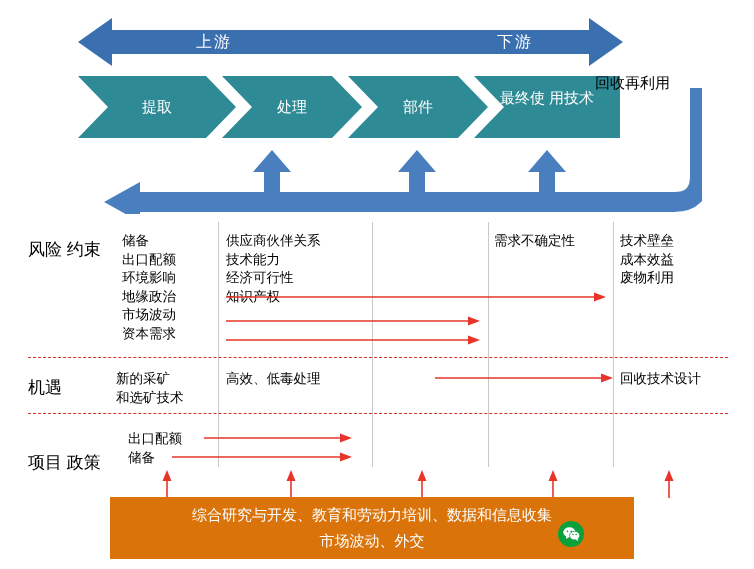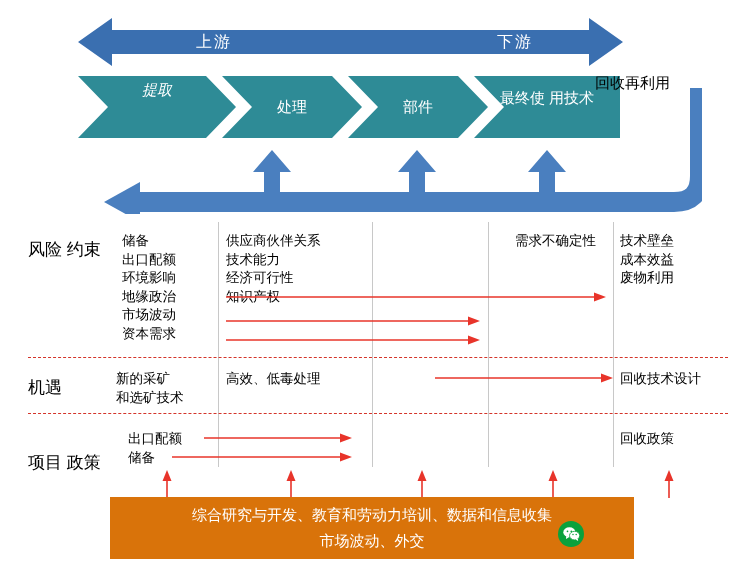--- a/index.html
+++ b/index.html
@@ -77,21 +77,21 @@
 
   <svg style="position:absolute;left:78px;top:76px;" width="624" height="138" viewBox="0 0 624 138">
 
     <path d="M 622 12 L 622 100 Q 622 126 596 126 L 60 126" fill="none" stroke="#4a7fbf" stroke-width="20"></path>
     <polygon points="62,106 62,146 26,126" fill="#4a7fbf"></polygon>
   </svg>
 
   <svg class="chev" style="left:78px;top:76px;" width="158" height="62" viewBox="0 0 158 62">
     <polygon points="0,0 128,0 158,31 128,62 0,62 30,31" fill="#2e8b96"></polygon>
   </svg>
-  <div class="chev-label" style="left:78px;top:80px;width:158px;font-style:italic;">提取</div>
+  <div class="chev-label" style="left:78px;top:97px;width:158px;">提取</div>
 
   <svg class="chev" style="left:222px;top:76px;" width="140" height="62" viewBox="0 0 140 62">
     <polygon points="0,0 110,0 140,31 110,62 0,62 30,31" fill="#2e8b96"></polygon>
   </svg>
   <div class="chev-label" style="left:222px;top:97px;width:140px;">处理</div>
 
   <svg class="chev" style="left:348px;top:76px;" width="140" height="62" viewBox="0 0 140 62">
     <polygon points="0,0 110,0 140,31 110,62 0,62 30,31" fill="#2e8b96"></polygon>
   </svg>
   <div class="chev-label" style="left:348px;top:97px;width:140px;">部件</div>
@@ -129,21 +129,21 @@
 出口配额
 环境影响
 地缘政治
 市场波动
 资本需求</div>
   <div class="cell" style="left:226px;top:232px;width:145px;">供应商伙伴关系
 技术能力
 经济可行性
 知识产权</div>
   <div class="cell" style="left:378px;top:232px;width:108px;"></div>
-  <div class="cell" style="left:494px;top:232px;width:118px;margin-left:21px;">需求不确定性</div>
+  <div class="cell" style="left:494px;top:232px;width:118px;">需求不确定性</div>
   <div class="cell" style="left:620px;top:232px;width:118px;">技术壁垒
 成本效益
 废物利用</div>
 
   <svg style="position:absolute;left:226px;top:291px;" width="380" height="12" viewBox="0 0 380 12">
     <line x1="0" y1="6" x2="370" y2="6" stroke="#e8342a" stroke-width="1.6"></line>
     <polygon points="380,6 368,1.5 368,10.5" fill="#e8342a"></polygon>
   </svg>
   <svg style="position:absolute;left:226px;top:315px;" width="254" height="12" viewBox="0 0 254 12">
     <line x1="0" y1="6" x2="244" y2="6" stroke="#e8342a" stroke-width="1.6"></line>
@@ -165,21 +165,20 @@
   <svg style="position:absolute;left:435px;top:372px;" width="178" height="12" viewBox="0 0 178 12">
     <line x1="0" y1="6" x2="168" y2="6" stroke="#e8342a" stroke-width="1.6"></line>
     <polygon points="178,6 166,1.5 166,10.5" fill="#e8342a"></polygon>
   </svg>
 
   <div class="row-label" style="left:28px;top:452px;width:80px;">项目
 政策</div>
 
   <div class="cell" style="left:128px;top:430px;width:92px;">出口配额
 储备</div>
-  <div class="cell" style="left:620px;top:430px;width:118px;">回收政策</div>
 
   <svg style="position:absolute;left:204px;top:432px;" width="148" height="12" viewBox="0 0 148 12">
     <line x1="0" y1="6" x2="138" y2="6" stroke="#e8342a" stroke-width="1.6"></line>
     <polygon points="148,6 136,1.5 136,10.5" fill="#e8342a"></polygon>
   </svg>
   <svg style="position:absolute;left:172px;top:451px;" width="180" height="12" viewBox="0 0 180 12">
     <line x1="0" y1="6" x2="170" y2="6" stroke="#e8342a" stroke-width="1.6"></line>
     <polygon points="180,6 168,1.5 168,10.5" fill="#e8342a"></polygon>
   </svg>
 

